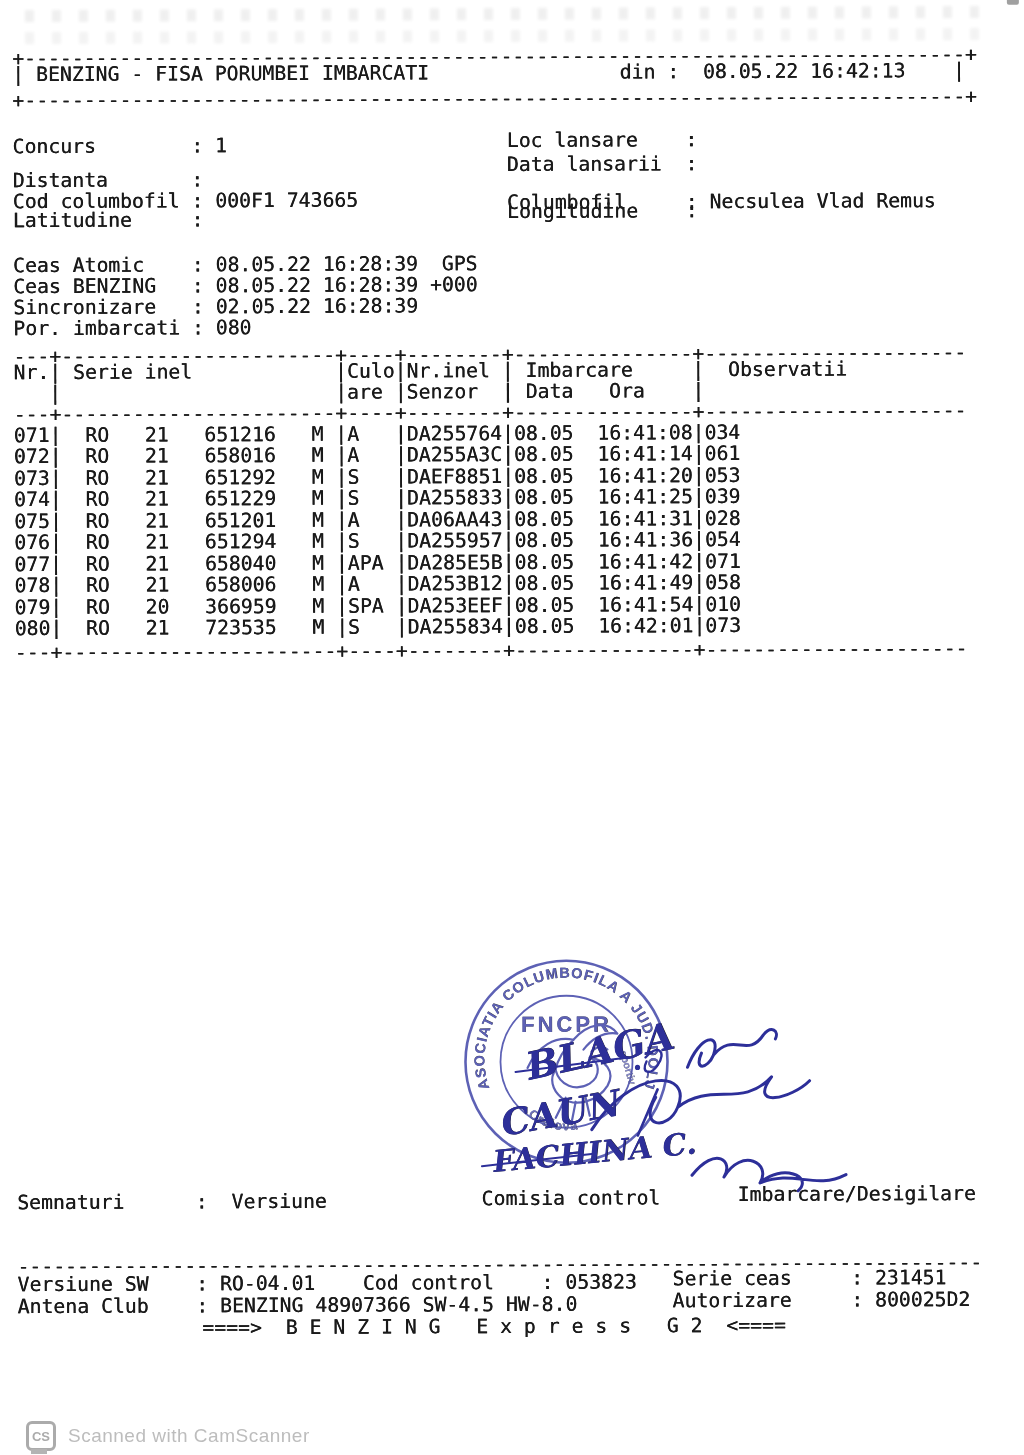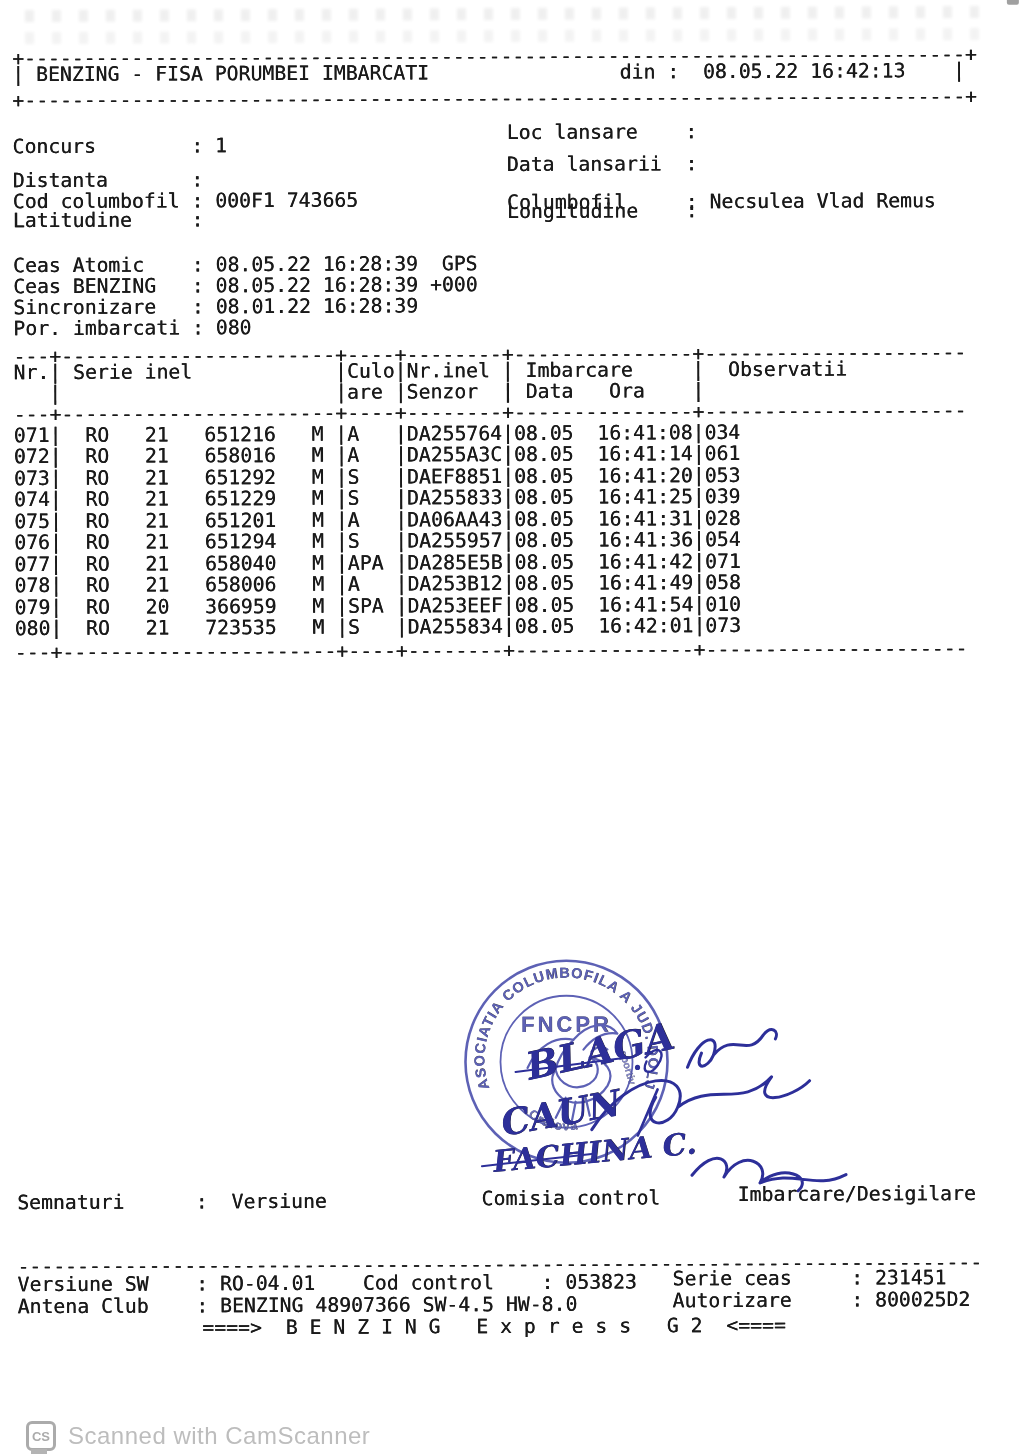--- a/index.html
+++ b/index.html
@@ -36,50 +36,50 @@
   .hand{font-family:"DejaVu Serif",serif; font-style:italic; font-weight:bold; fill:#2d2f99;}
   .ink{stroke:#2d2f99; fill:none; stroke-linecap:round; stroke-linejoin:round;}
   .stampink{stroke:#474cab; fill:none; stroke-linecap:round; stroke-linejoin:round;}
 
   #cs-bar{position:absolute; left:6px; top:1420px; height:32px; display:flex; align-items:center;
     font-family:"Liberation Sans",sans-serif;padding-left:20px;}
   .cs-icon{position:relative; width:24px; height:24px; border:3px solid #ababab; border-radius:6px;
     display:flex; align-items:center; justify-content:center;
     color:#ababab; font-weight:bold; font-size:13px; background:#fff;}
   .cs-tab{position:absolute; left:2px; bottom:-6px; width:16px; height:5px; background:#b4b4b4;}
-  .cs-text{margin-left:12px; font-size:24px; color:#bdbdbd; letter-spacing:.5px;}
+  .cs-text{margin-left:12px; font-size:19px; color:#bdbdbd; letter-spacing:.5px;}
 </style>
 </head>
 <body>
 
 <div id="paper">
 
   <div class="ghost g1"></div>
   <div class="ghost g2"></div>
   <div class="corner-mark"></div>
 
   <div class="line" style="top:46px"><span>+-------------------------------------------------------------------------------+</span></div>
   <div class="line" style="top:62px"><span class="abs" style="left:0">|</span><span class="abs" style="left:2ch">BENZING - FISA PORUMBEI IMBARCATI</span><span class="abs" style="left:51ch">din</span><span class="abs" style="left:55ch">:</span><span class="abs" style="left:58ch">08.05.22 16:42:13</span><span class="abs" style="left:79ch">|</span></div>
   <div class="line" style="top:88px"><span>+-------------------------------------------------------------------------------+</span></div>
 
   <div class="line" style="top:134px"><span class="lab">Concurs</span><span class="col">:</span><span>1</span></div>
-  <div class="line rcol" style="top:122px"><span class="lab">Loc lansare</span><span class="col">:</span><span></span></div>
+  <div class="line rcol" style="top:130px"><span class="lab">Loc lansare</span><span class="col">:</span><span></span></div>
 
   <div class="line" style="top:168px"><span class="lab">Distanta</span><span class="col">:</span><span></span></div>
   <div class="line rcol" style="top:154px"><span class="lab">Data lansarii</span><span class="col">:</span><span></span></div>
 
   <div class="line" style="top:189px"><span class="lab">Cod columbofil</span><span class="col">:</span><span>000F1 743665</span></div>
   <div class="line rcol" style="top:192px"><span class="lab">Columbofil</span><span class="col">:</span><span>Necsulea Vlad Remus</span></div>
 
   <div class="line" style="top:208px"><span class="lab">Latitudine</span><span class="col">:</span><span></span></div>
   <div class="line rcol" style="top:201px"><span class="lab">Longitudine</span><span class="col">:</span><span></span></div>
 
   <div class="line" style="top:253px"><span class="lab">Ceas Atomic</span><span class="col">:</span><span>08.05.22 16:28:39  GPS</span></div>
   <div class="line" style="top:274px"><span class="lab">Ceas BENZING</span><span class="col">:</span><span>08.05.22 16:28:39 +000</span></div>
-  <div class="line" style="top:295px"><span class="lab">Sincronizare</span><span class="col">:</span><span>08.01.22 16:28:39</span></div>
+  <div class="line" style="top:295px"><span class="lab">Sincronizare</span><span class="col">:</span><span>02.05.22 16:28:39</span></div>
   <div class="line" style="top:316px"><span class="lab">Por. imbarcati</span><span class="col">:</span><span>080</span></div>
 
   <div class="line" style="top:344px"><span>---+-----------------------+----+--------+---------------+----------------------</span></div>
 
   <div class="line hrow" style="top:360px"><span class="c w3">Nr.</span><span class="c w1">|</span><span class="c w23"> Serie inel</span><span class="c w1">|</span><span class="c w4">Culo</span><span class="c w1">|</span><span class="c w8">Nr.inel</span><span class="c w1">|</span><span class="c w15"> Imbarcare</span><span class="c w1">|</span><span class="c">  Observatii</span></div>
 
   <div class="line hrow" style="top:381px"><span class="c w3"></span><span class="c w1">|</span><span class="c w23"></span><span class="c w1">|</span><span class="c w4">are</span><span class="c w1">|</span><span class="c w8">Senzor</span><span class="c w1">|</span><span class="c w15"> Data   Ora</span><span class="c w1">|</span><span class="c"></span></div>
 
   <div class="line" style="top:402px"><span>---+-----------------------+----+--------+---------------+----------------------</span></div>
 

